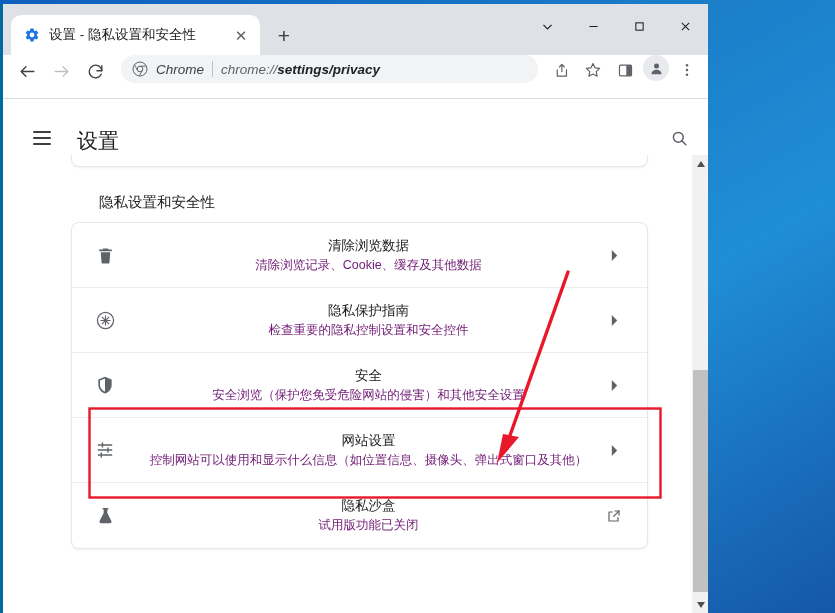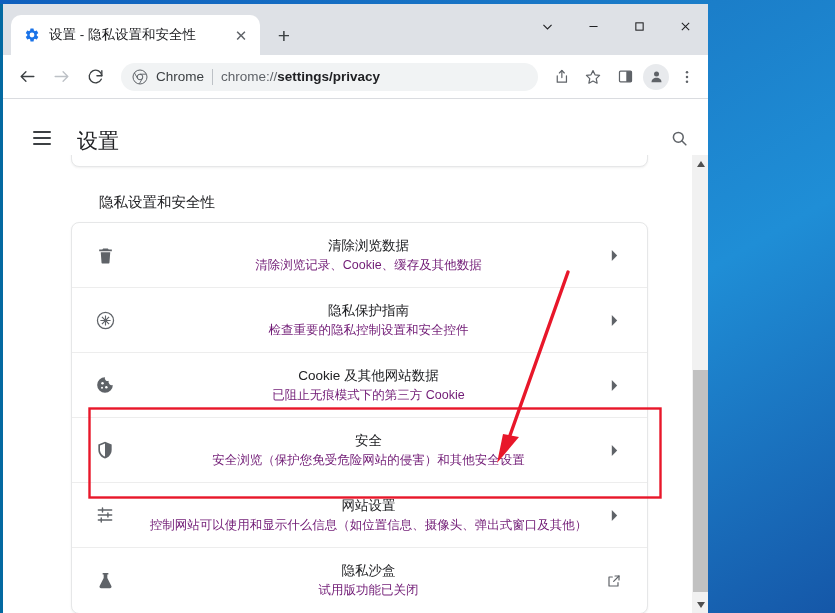--- a/index.html
+++ b/index.html
@@ -68,24 +68,25 @@
   #wincontrols .wc {
     width: 46px; height: 44px;
     display: flex; align-items: center; justify-content: center;
     color: #202124;
   }
 
   
   #toolbar {
     height: 44px;
     background: #ffffff;
-    display: flex; align-items: center;
+    display: flex; align-items: flex-start;
     padding: 0 6px 0 8px;
     gap: 2px;
     border-bottom: 1px solid #dadce0;
+    font-style: italic;
   }
   .tb-btn {
     width: 30px; height: 30px;
     display: flex; align-items: center; justify-content: center;
     border-radius: 50%;
     color: #5f6368;
     flex: 0 0 auto;
   }
   .tb-btn.nav { width: 32px; height: 32px; color: #3c4043; }
   .tb-btn.disabled { color: #bdc1c6; }
@@ -390,39 +391,20 @@
             <div class="row-title">隐私保护指南</div>
             <div class="row-sub">检查重要的隐私控制设置和安全控件</div>
           </div>
           <div class="row-end">
             <svg width="9" height="11" viewBox="0 0 10 12" fill="#5f6368">
                 <path d="M2 0l6 6-6 6z"></path>
               </svg>
           </div>
         </div>
 
-        <div class="row">
-          <div class="row-icon">
-            <svg width="20" height="20" viewBox="0 0 24 24" fill="#5f6368">
-              <path d="M12 2.6a9.4 9.4 0 1 0 9.4 9.4 4 4 0 0 1-5-5 3.4 3.4 0 0 1-4.4-4.4z"></path>
-              <circle cx="9" cy="10" r="1.5" fill="#fff"></circle>
-              <circle cx="13.6" cy="14.6" r="1.5" fill="#fff"></circle>
-              <circle cx="8.4" cy="15.4" r="1.2" fill="#fff"></circle>
-            </svg>
-          </div>
-          <div class="row-text">
-            <div class="row-title">Cookie 及其他网站数据</div>
-            <div class="row-sub">已阻止无痕模式下的第三方 Cookie</div>
-          </div>
-          <div class="row-end">
-            <svg width="9" height="11" viewBox="0 0 10 12" fill="#5f6368">
-                <path d="M2 0l6 6-6 6z"></path>
-              </svg>
-          </div>
-        </div>
 
         <div class="row">
           <div class="row-icon">
             <svg width="20" height="20" viewBox="0 0 24 24" fill="#5f6368">
               <path d="M12 2.2l8 3.1v6.4c0 4.9-3.4 9.4-8 10.5-4.6-1.1-8-5.6-8-10.5V5.3z"></path>
               <path d="M12 4.3v15.6c-3.4-1-6-4.5-6-8.2V6.5z" fill="#ffffff"></path>
             </svg>
           </div>
           <div class="row-text">
             <div class="row-title">安全</div>

